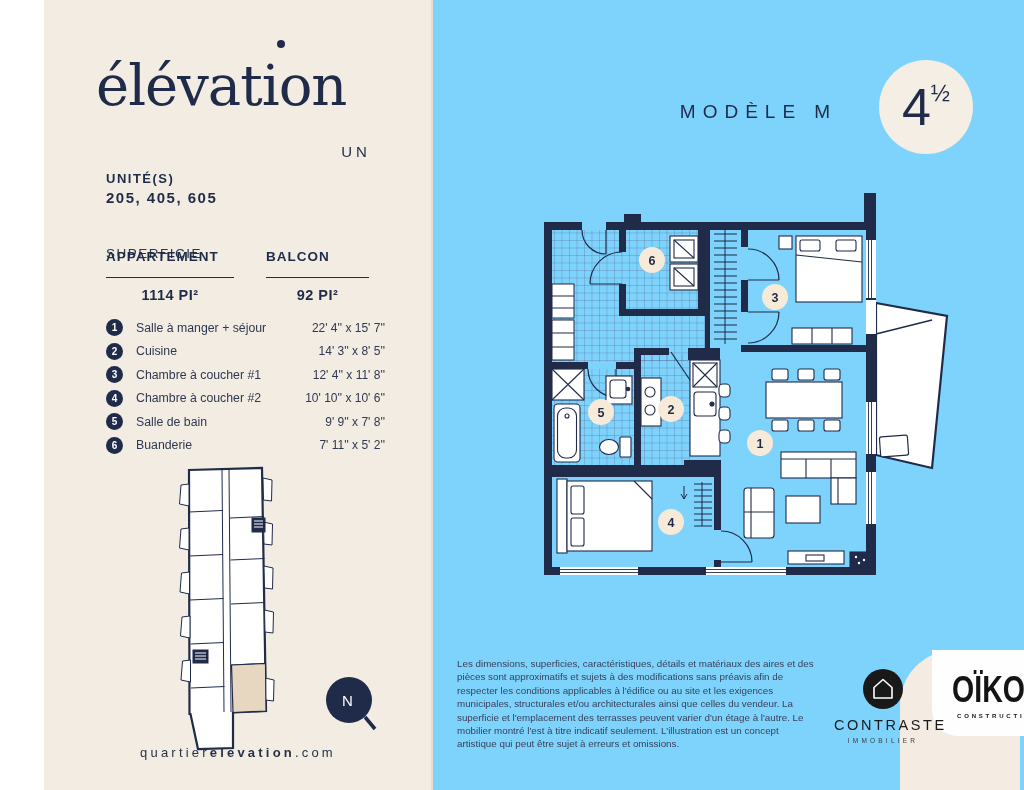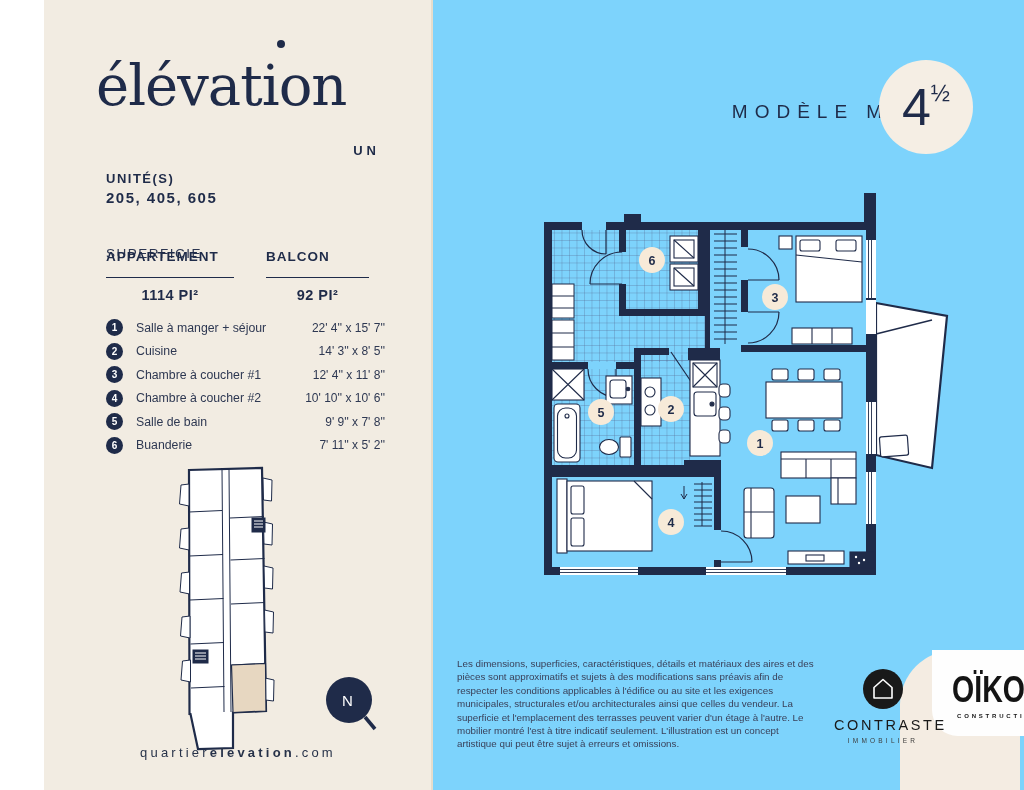--- a/index.html
+++ b/index.html
@@ -5,43 +5,43 @@
   html,body{margin:0;padding:0;}
   .page{position:relative;width:1024px;height:790px;overflow:hidden;
         font-family:"Liberation Sans",sans-serif;background:#7dd3fc;margin-left:44px;}
   .abs{position:absolute;}
   
   .panel-left{left:0;top:0;width:388px;height:790px;background:#f2ece2;}
   .divider{left:387px;top:0;width:2px;height:790px;background:#e6ddcc;}
   .brand-dot{left:233px;top:40px;width:8px;height:8px;border-radius:50%;background:#1f2b49;}
   .brand-logo{left:52px;top:58px;font-family:"DejaVu Serif",serif;font-size:56px;
               color:#1f2b49;letter-spacing:-1px;line-height:1;}
-  .brand-sub{left:288px;top:143px;width:48px;text-align:right;font-size:13px;
-             letter-spacing:4px;font-weight:700;color:#1f2b49;}
+  .brand-sub{left:288px;top:143px;width:48px;text-align:center;font-size:15px;
+             letter-spacing:4px;font-weight:400;color:#1f2b49;}
   .units-label{left:62px;top:171px;font-size:13px;letter-spacing:1.5px;font-weight:600;color:#1f2b49;}
   .units-value{left:62px;top:189px;font-size:15px;letter-spacing:1.5px;font-weight:700;color:#1f2b49;}
   .sup-title{left:62px;top:246px;font-size:13.5px;letter-spacing:1.5px;font-weight:500;color:#2b3550;}
   .sup-col1{left:62px;top:249px;width:128px;}
   .sup-col2{left:222px;top:249px;width:103px;}
   .sup-col .lbl{font-size:13.5px;font-weight:700;letter-spacing:1px;color:#1f2b49;
                 border-bottom:1.6px solid #1f2b49;padding-bottom:13px;}
   .sup-col .val{font-size:14.5px;font-weight:600;color:#1f2b49;margin-top:9px;letter-spacing:.5px;text-align:center;}
   .legend{left:62px;top:316px;width:279px;}
   .legend-row{display:flex;align-items:center;height:23.5px;}
   .num-badge{width:17px;height:17px;border-radius:50%;background:#1f2b49;color:#fff;
              font-size:10px;font-weight:700;display:flex;align-items:center;justify-content:center;flex:0 0 17px;}
   .room-name{font-size:12.3px;color:#2e3852;margin-left:13px;flex:1;}
   .room-dim{font-size:12px;color:#2e3852;text-align:right;white-space:nowrap;}
   .keyplan{left:130px;top:460px;}
   .north{left:278px;top:672px;}
   .website{left:0;top:745px;width:388px;text-align:center;font-size:13px;letter-spacing:3.2px;
            color:#273249;cursor:pointer;}
   .website b{font-weight:700;}
   
-  .model-title{left:684px;top:101px;width:165px;text-align:center;font-size:19px;
+  .model-title{left:632px;top:101px;width:165px;text-align:center;font-size:19px;
                letter-spacing:7px;font-weight:500;color:#1f2b49;}
   .type-badge{left:835px;top:60px;width:94px;height:94px;border-radius:50%;background:#f5eee4;
               display:flex;align-items:flex-start;justify-content:center;color:#1f2b49;}
   .type-badge .main{font-size:52px;font-weight:400;line-height:94px;}
   .type-badge .frac{font-size:23px;font-weight:400;margin-top:20px;}
   .disclaimer{left:413px;top:657px;width:362px;font-size:9.8px;line-height:13.4px;color:#3a415a;}
   
   .decor-cream{left:856px;top:650px;width:120px;height:140px;background:#f4ece2;
                border-radius:55px 55px 0 0;}
   .decor-white{left:888px;top:650px;width:131px;height:86px;background:#fefefe;

